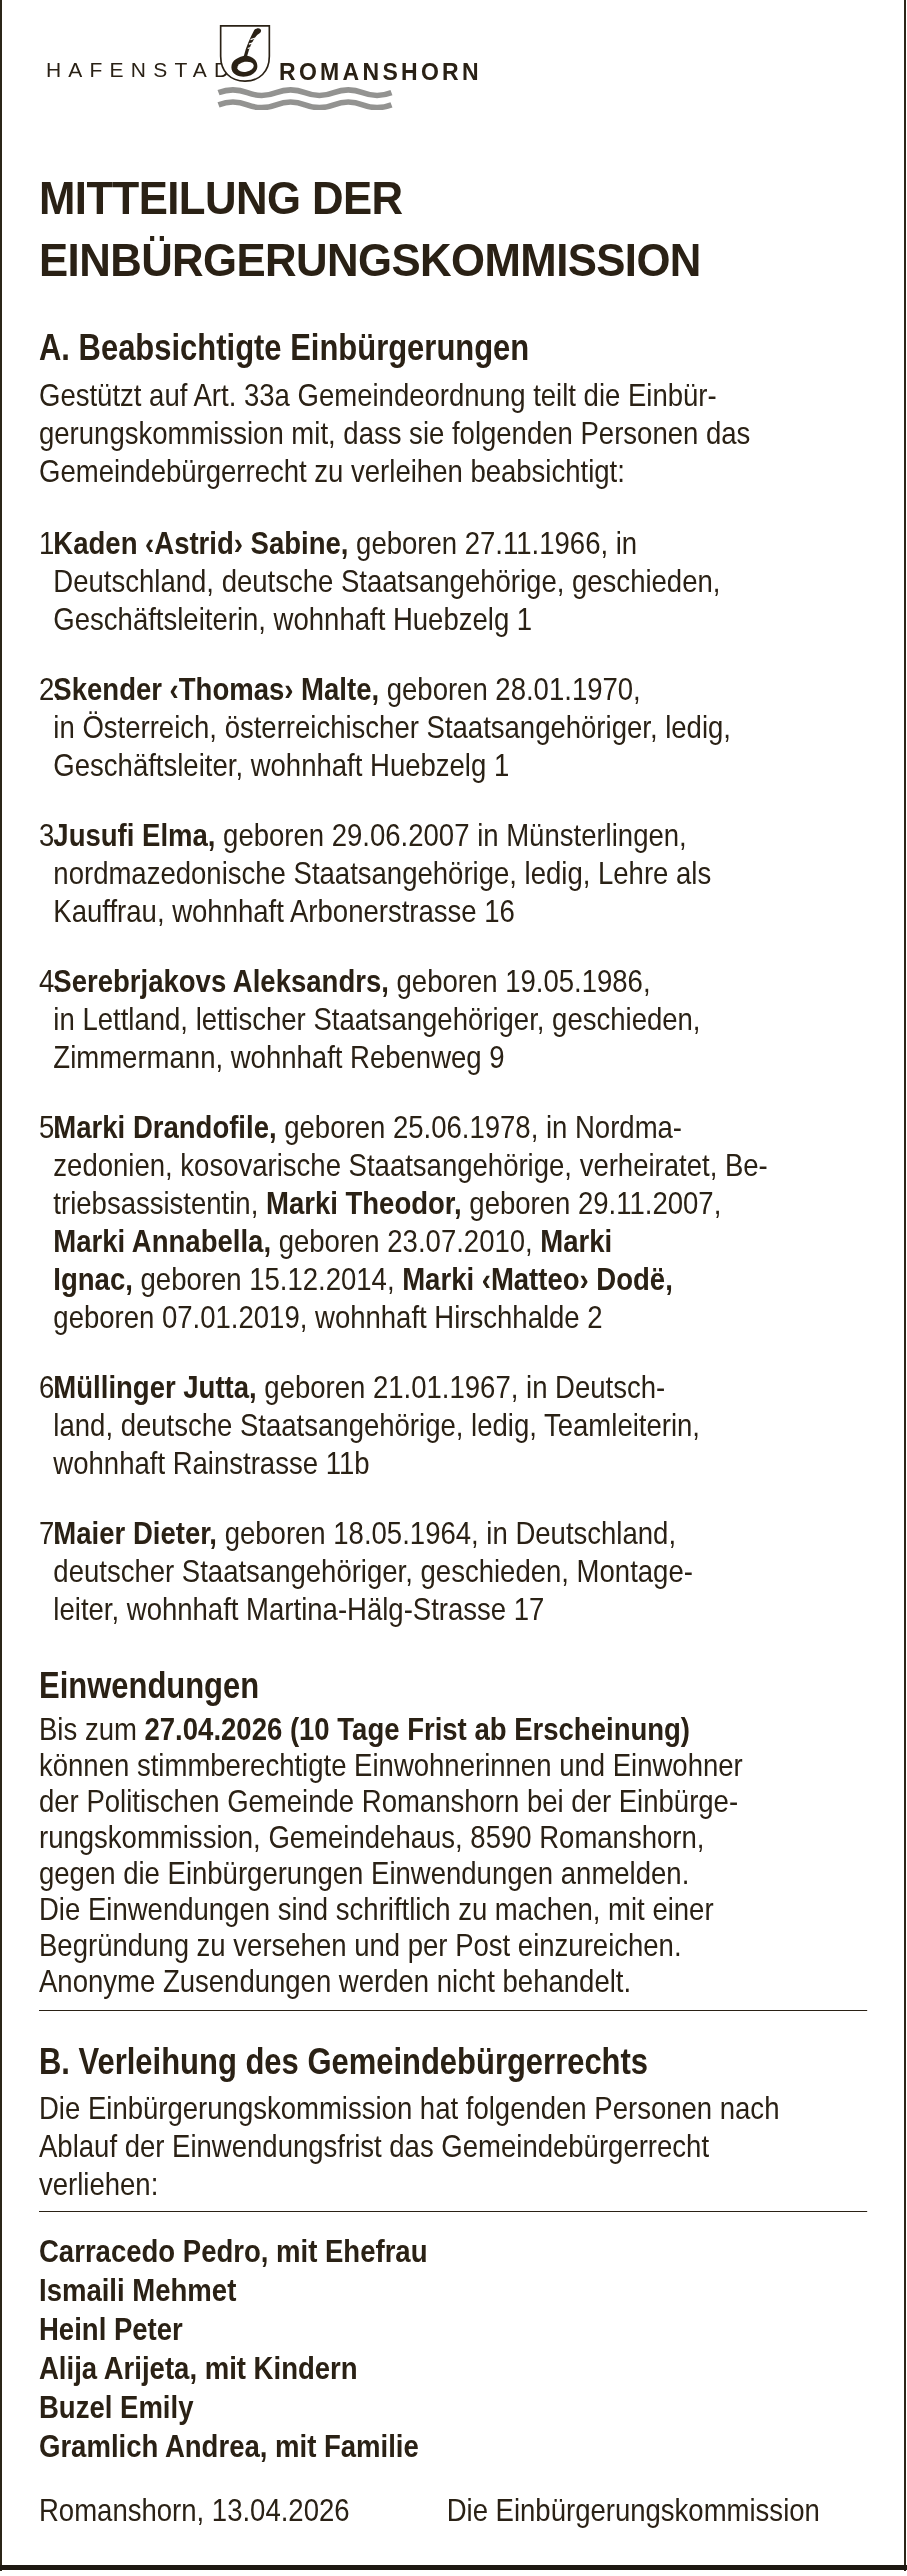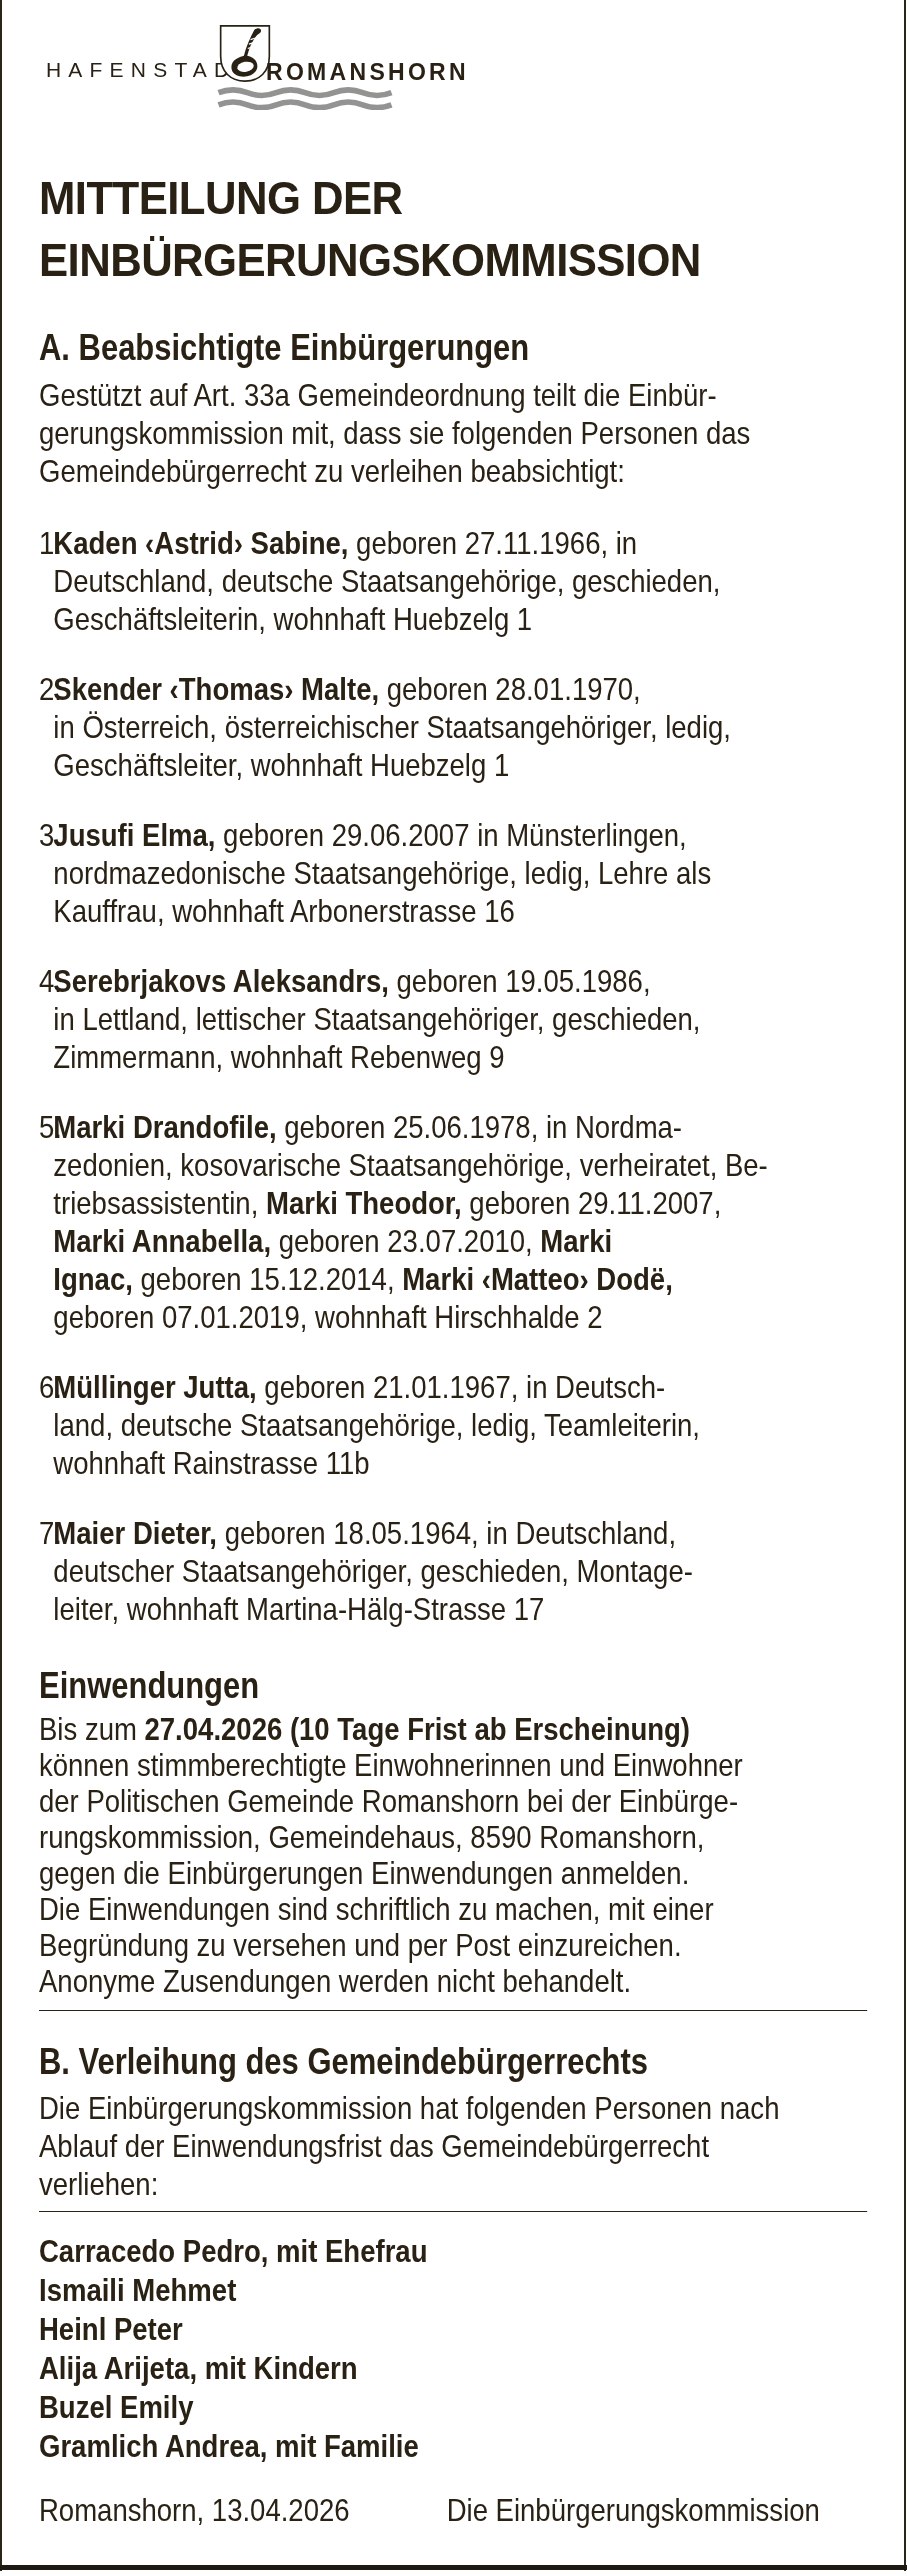--- a/index.html
+++ b/index.html
@@ -24,21 +24,21 @@
   .bottom-bar{position:absolute;left:0;top:2565px;width:907px;height:5px;background:var(--bar);}
 
   
   .logo-kicker{
     position:absolute;left:46px;top:58px;
     font-size:21px;font-weight:400;letter-spacing:7.2px;
     white-space:nowrap;
   }
   .logo-shield{position:absolute;left:219px;top:24.4px;width:52px;height:59px;}
   .logo-brand{
-    position:absolute;left:266px;top:59px;
+    position:absolute;left:279px;top:59px;
     font-size:23px;font-weight:700;letter-spacing:3.3px;
     white-space:nowrap;
   }
   .logo-waves{position:absolute;left:216px;top:86px;width:178px;height:24.4px;}
 
   
   .title{
     position:absolute;left:39px;top:167px;width:889px;
     transform:scaleX(.95);transform-origin:0 0;
     font-size:46px;line-height:62px;font-weight:700;letter-spacing:-0.6px;

